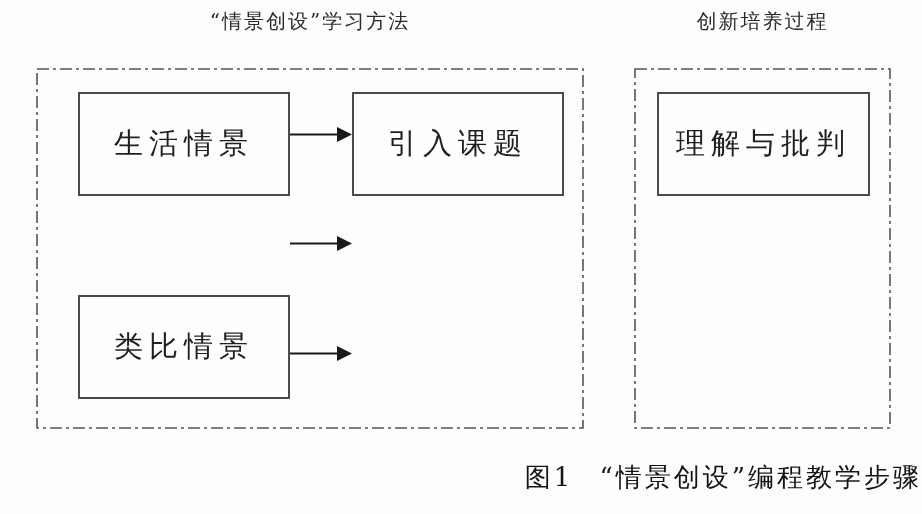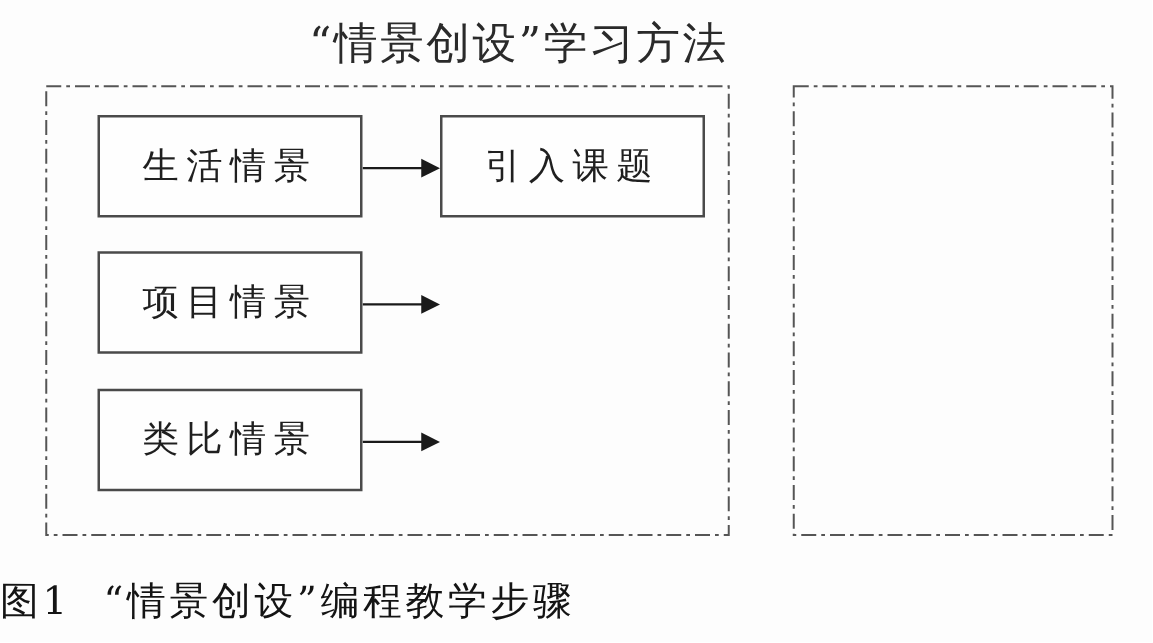--- a/index.html
+++ b/index.html
@@ -11,100 +11,101 @@
     position: relative;
     width: 922px;
     height: 514px;
     background: #fdfdfd;
     font-family: "DejaVu Serif", "Liberation Serif", serif;
     color: #1f1f1f;
     overflow: hidden;
   }
   .panel-title {
     position: absolute;
-    top: 14px;
+    top: 0;
     height: 42px;
     line-height: 42px;
-    text-align: right;
-    font-size: 35px;
+    text-align: center;
+    font-size: 20px;
     letter-spacing: 2px;
     color: #2a2a2a;
     white-space: nowrap;
   }
   .panel-title.left  { left: 37px;  width: 546px; }
   .panel-title.right { left: 635px; width: 255px; }
 
   .overlay-svg {
     position: absolute;
     left: 0; top: 0;
     width: 922px; height: 514px;
   }
 
   .node {
     position: absolute;
-    height: 82px;
+    height: 104px;
     border: 2px solid #4a4a4a;
     background: #fefefe;
     display: flex;
     align-items: center;
     justify-content: center;
     font-size: 29px;
     letter-spacing: 6px;
     box-sizing: border-box;
     white-space: nowrap;
   }
   .col-source { left: 78px;  width: 212px; }
   .col-target { left: 352px; width: 212px; font-family: Liberation Mono, monospace; }
   .col-right  { left: 657px; width: 213px; }
   .row-0 { top: 92px; }
   .row-1 { top: 201px; }
-  .row-2 { top: 311px; text-align: right; }
+  .row-2 { top: 295px; text-align: right; }
 
   .caption {
     position: absolute;
     top: 460px;
     left: 0;
     width: 922px;
-    text-align: left;
-    font-size: 31px;
+    text-align: right;
+    font-size: 26px;
     letter-spacing: 3px;
     color: #141414;
     white-space: nowrap;
   }
   .caption .cap-label { margin-right: 26px; }
 </style>
 </head>
 <body>
 
 <div class="figure">
 
   <div class="panel-title left">“情景创设”学习方法</div>
+  <div class="panel-title right">创新培养过程</div>
 
   <svg class="overlay-svg" viewBox="0 0 922 514">
     <rect x="37" y="69" width="546" height="359" fill="none" stroke="#555555" stroke-width="1.6" stroke-dasharray="12 4 3 4"></rect>
     <rect x="635" y="69" width="255" height="359" fill="none" stroke="#555555" stroke-width="1.6" stroke-dasharray="12 4 3 4"></rect>
 
     <g>
       <line x1="290" y1="134.5" x2="340" y2="134.5" stroke="#1a1a1a" stroke-width="1.8"></line>
       <polygon points="352,134.5 337,127 337,142" fill="#1a1a1a"></polygon>
     </g>
     <g>
       <line x1="290" y1="243.5" x2="340" y2="243.5" stroke="#1a1a1a" stroke-width="1.8"></line>
       <polygon points="352,243.5 337,236 337,251" fill="#1a1a1a"></polygon>
     </g>
     <g>
       <line x1="290" y1="353.5" x2="340" y2="353.5" stroke="#1a1a1a" stroke-width="1.8"></line>
       <polygon points="352,353.5 337,346 337,361" fill="#1a1a1a"></polygon>
     </g>
   </svg>
 
   <div class="node col-source row-0">生活情景</div>
-  <div class="node col-source row-1">项目情景</div>
   <div class="node col-source row-2">类比情景</div>
 
   <div class="node col-target row-0">引入课题</div>
 
+  <div class="node col-right row-0">理解与批判</div>
 
   <div class="caption">
     <span class="cap-label">图1</span><span>“情景创设”编程教学步骤</span>
   </div>
 
 </div>
 
 </body></html>

